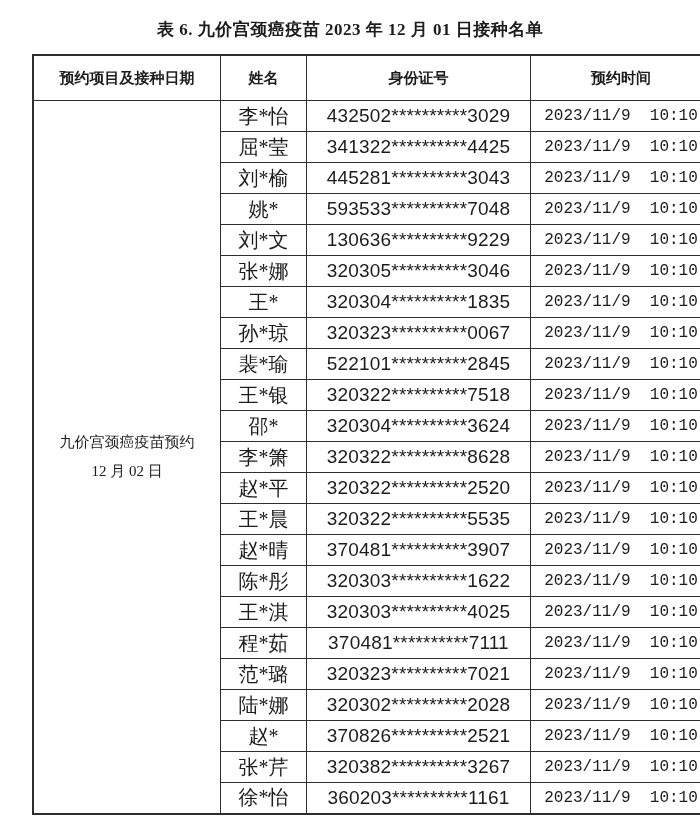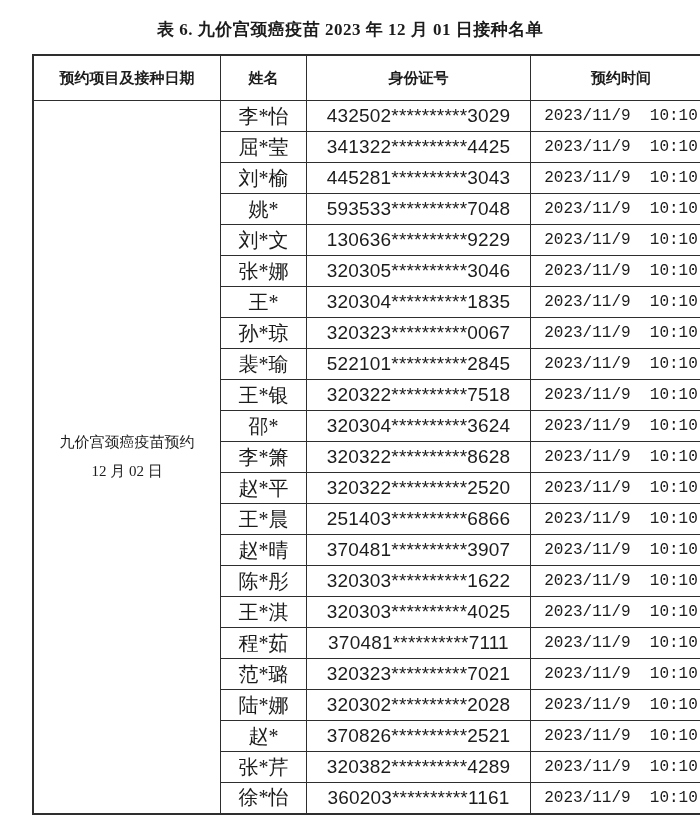--- a/index.html
+++ b/index.html
@@ -157,21 +157,21 @@
       <td class="cell-id">320322**********8628</td>
       <td class="cell-time">2023/11/9  10:10</td>
     </tr>
         <tr>
       <td class="cell-name">赵*平</td>
       <td class="cell-id">320322**********2520</td>
       <td class="cell-time">2023/11/9  10:10</td>
     </tr>
         <tr>
       <td class="cell-name">王*晨</td>
-      <td class="cell-id">251403**********6866</td>
+      <td class="cell-id">320322**********5535</td>
       <td class="cell-time">2023/11/9  10:10</td>
     </tr>
         <tr>
       <td class="cell-name">赵*晴</td>
       <td class="cell-id">370481**********3907</td>
       <td class="cell-time">2023/11/9  10:10</td>
     </tr>
         <tr>
       <td class="cell-name">陈*彤</td>
       <td class="cell-id">320303**********1622</td>
@@ -197,21 +197,21 @@
       <td class="cell-id">320302**********2028</td>
       <td class="cell-time">2023/11/9  10:10</td>
     </tr>
         <tr>
       <td class="cell-name">赵*</td>
       <td class="cell-id">370826**********2521</td>
       <td class="cell-time">2023/11/9  10:10</td>
     </tr>
         <tr>
       <td class="cell-name">张*芹</td>
-      <td class="cell-id">320382**********4289</td>
+      <td class="cell-id">320382**********3267</td>
       <td class="cell-time">2023/11/9  10:10</td>
     </tr>
         <tr>
       <td class="cell-name">徐*怡</td>
       <td class="cell-id">360203**********1161</td>
       <td class="cell-time">2023/11/9  10:10</td>
     </tr>
       </tbody>
   </table>
 

